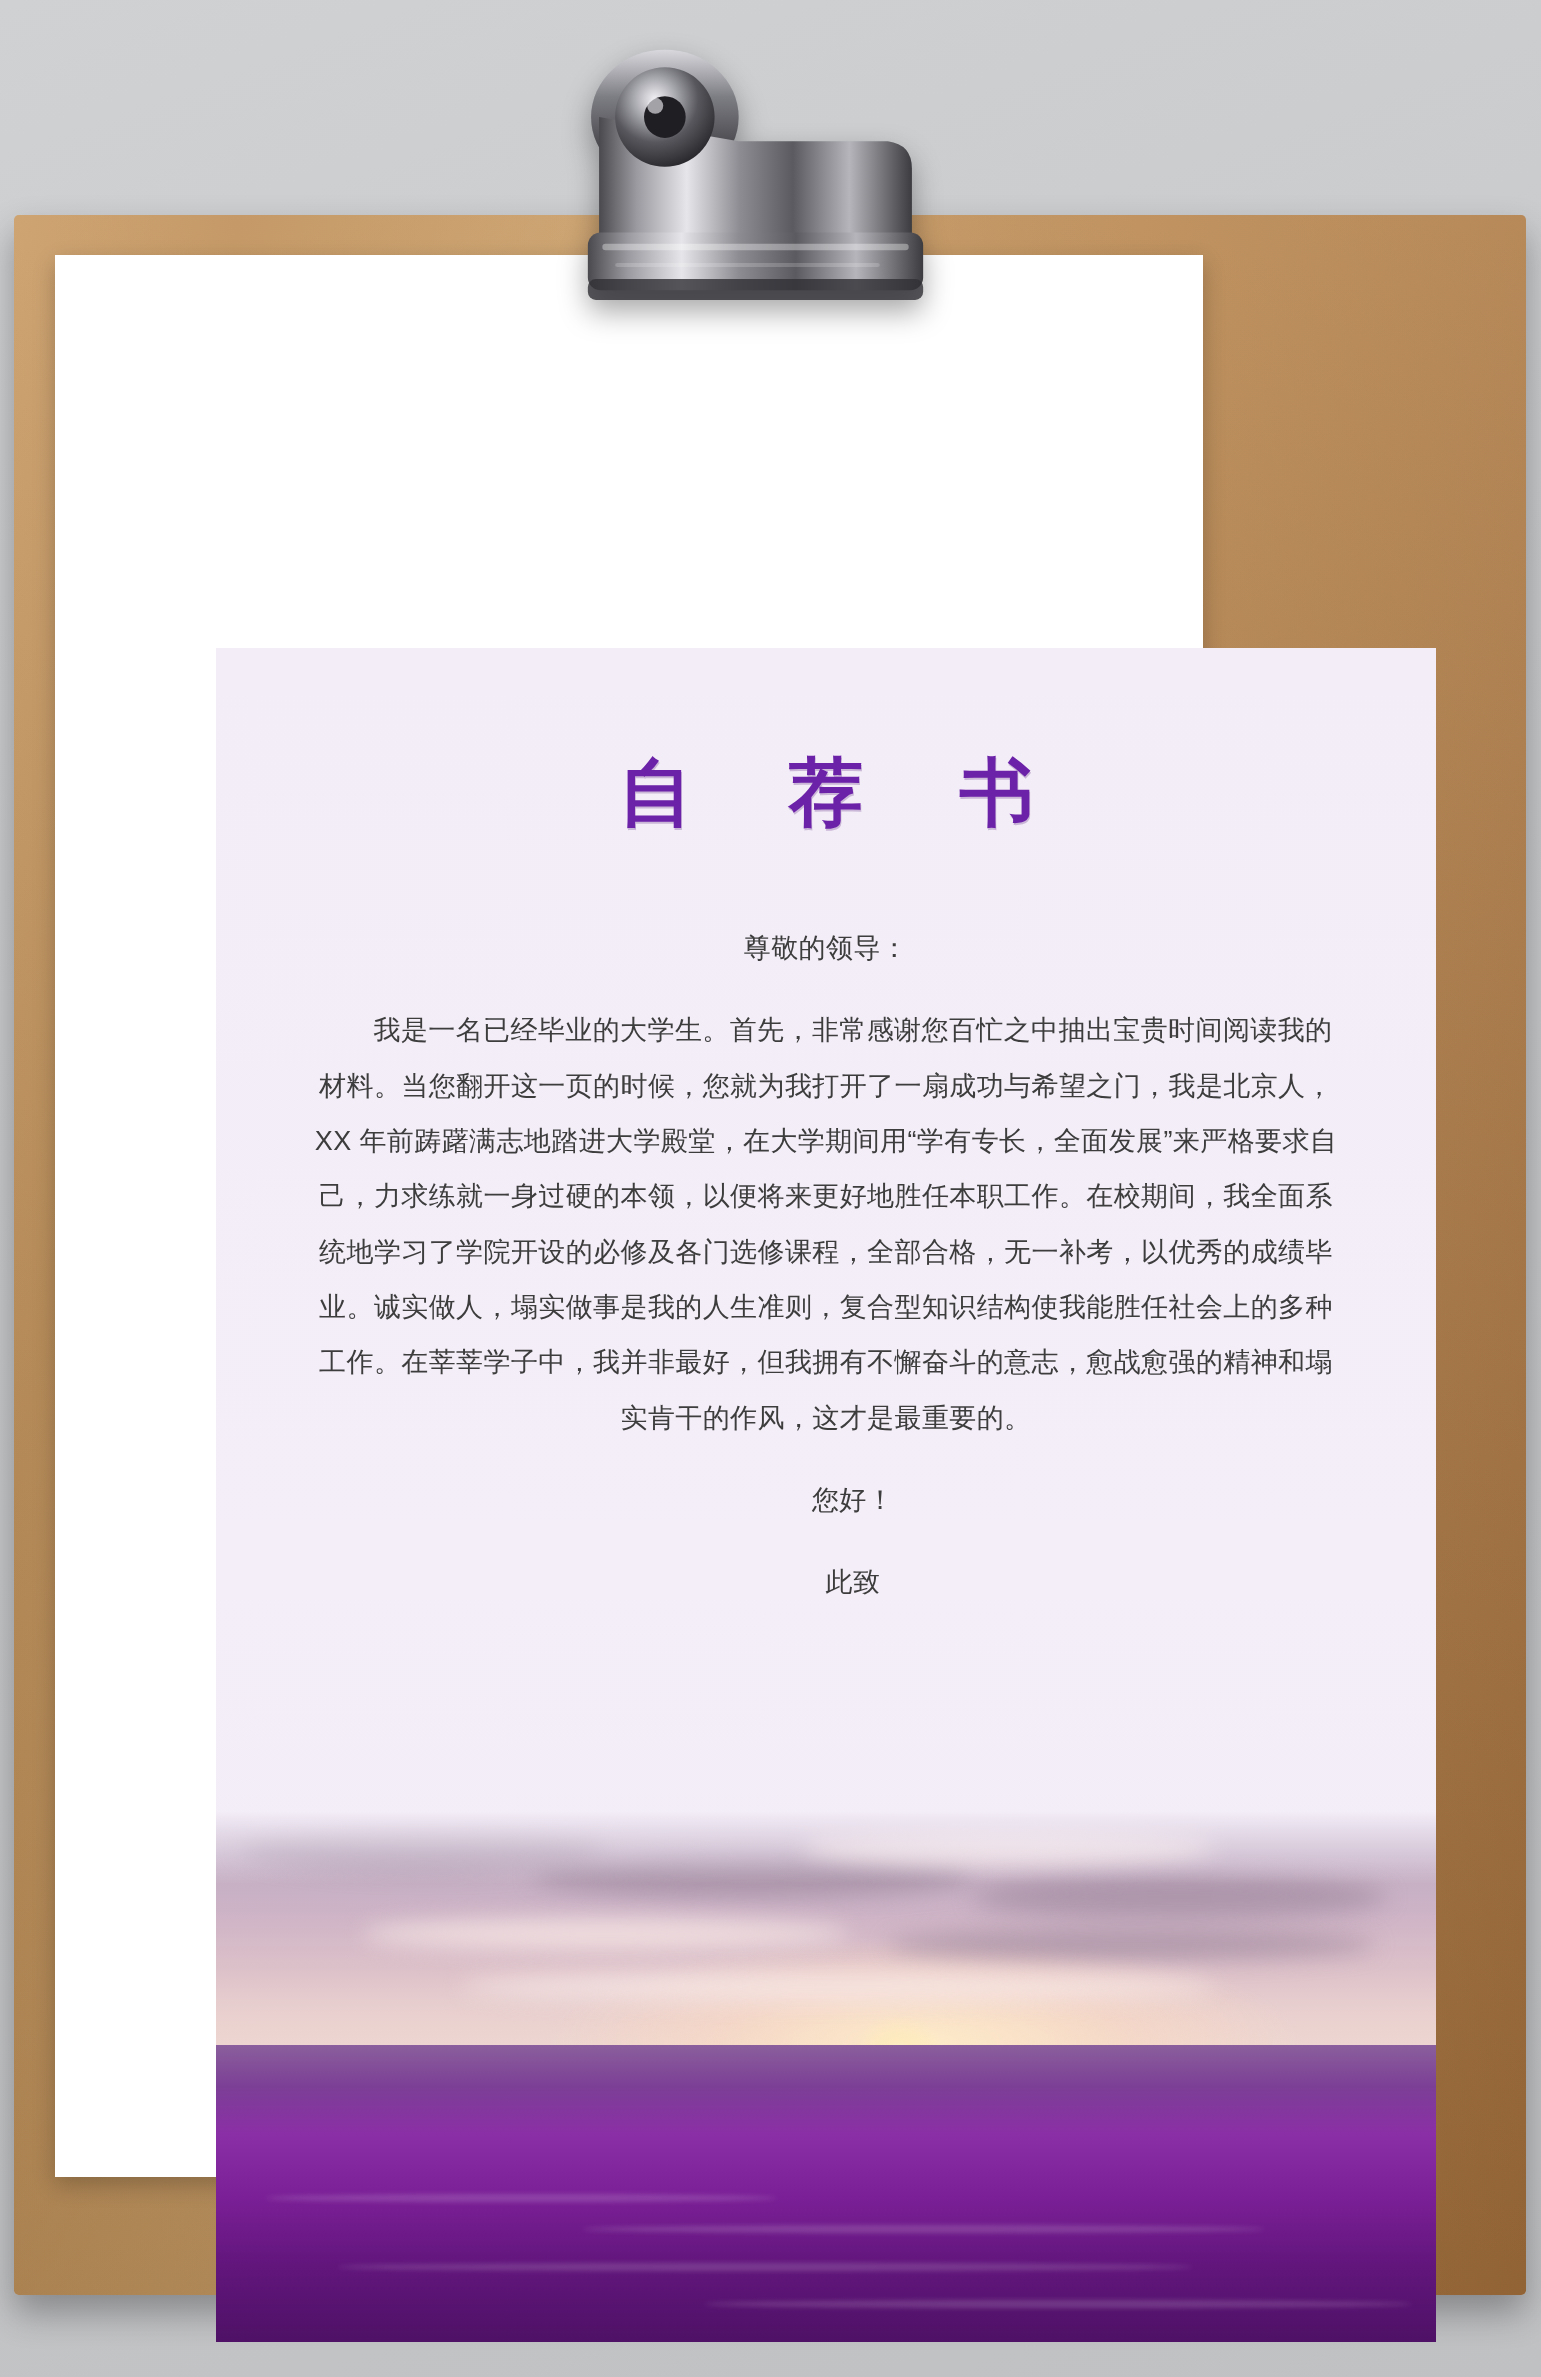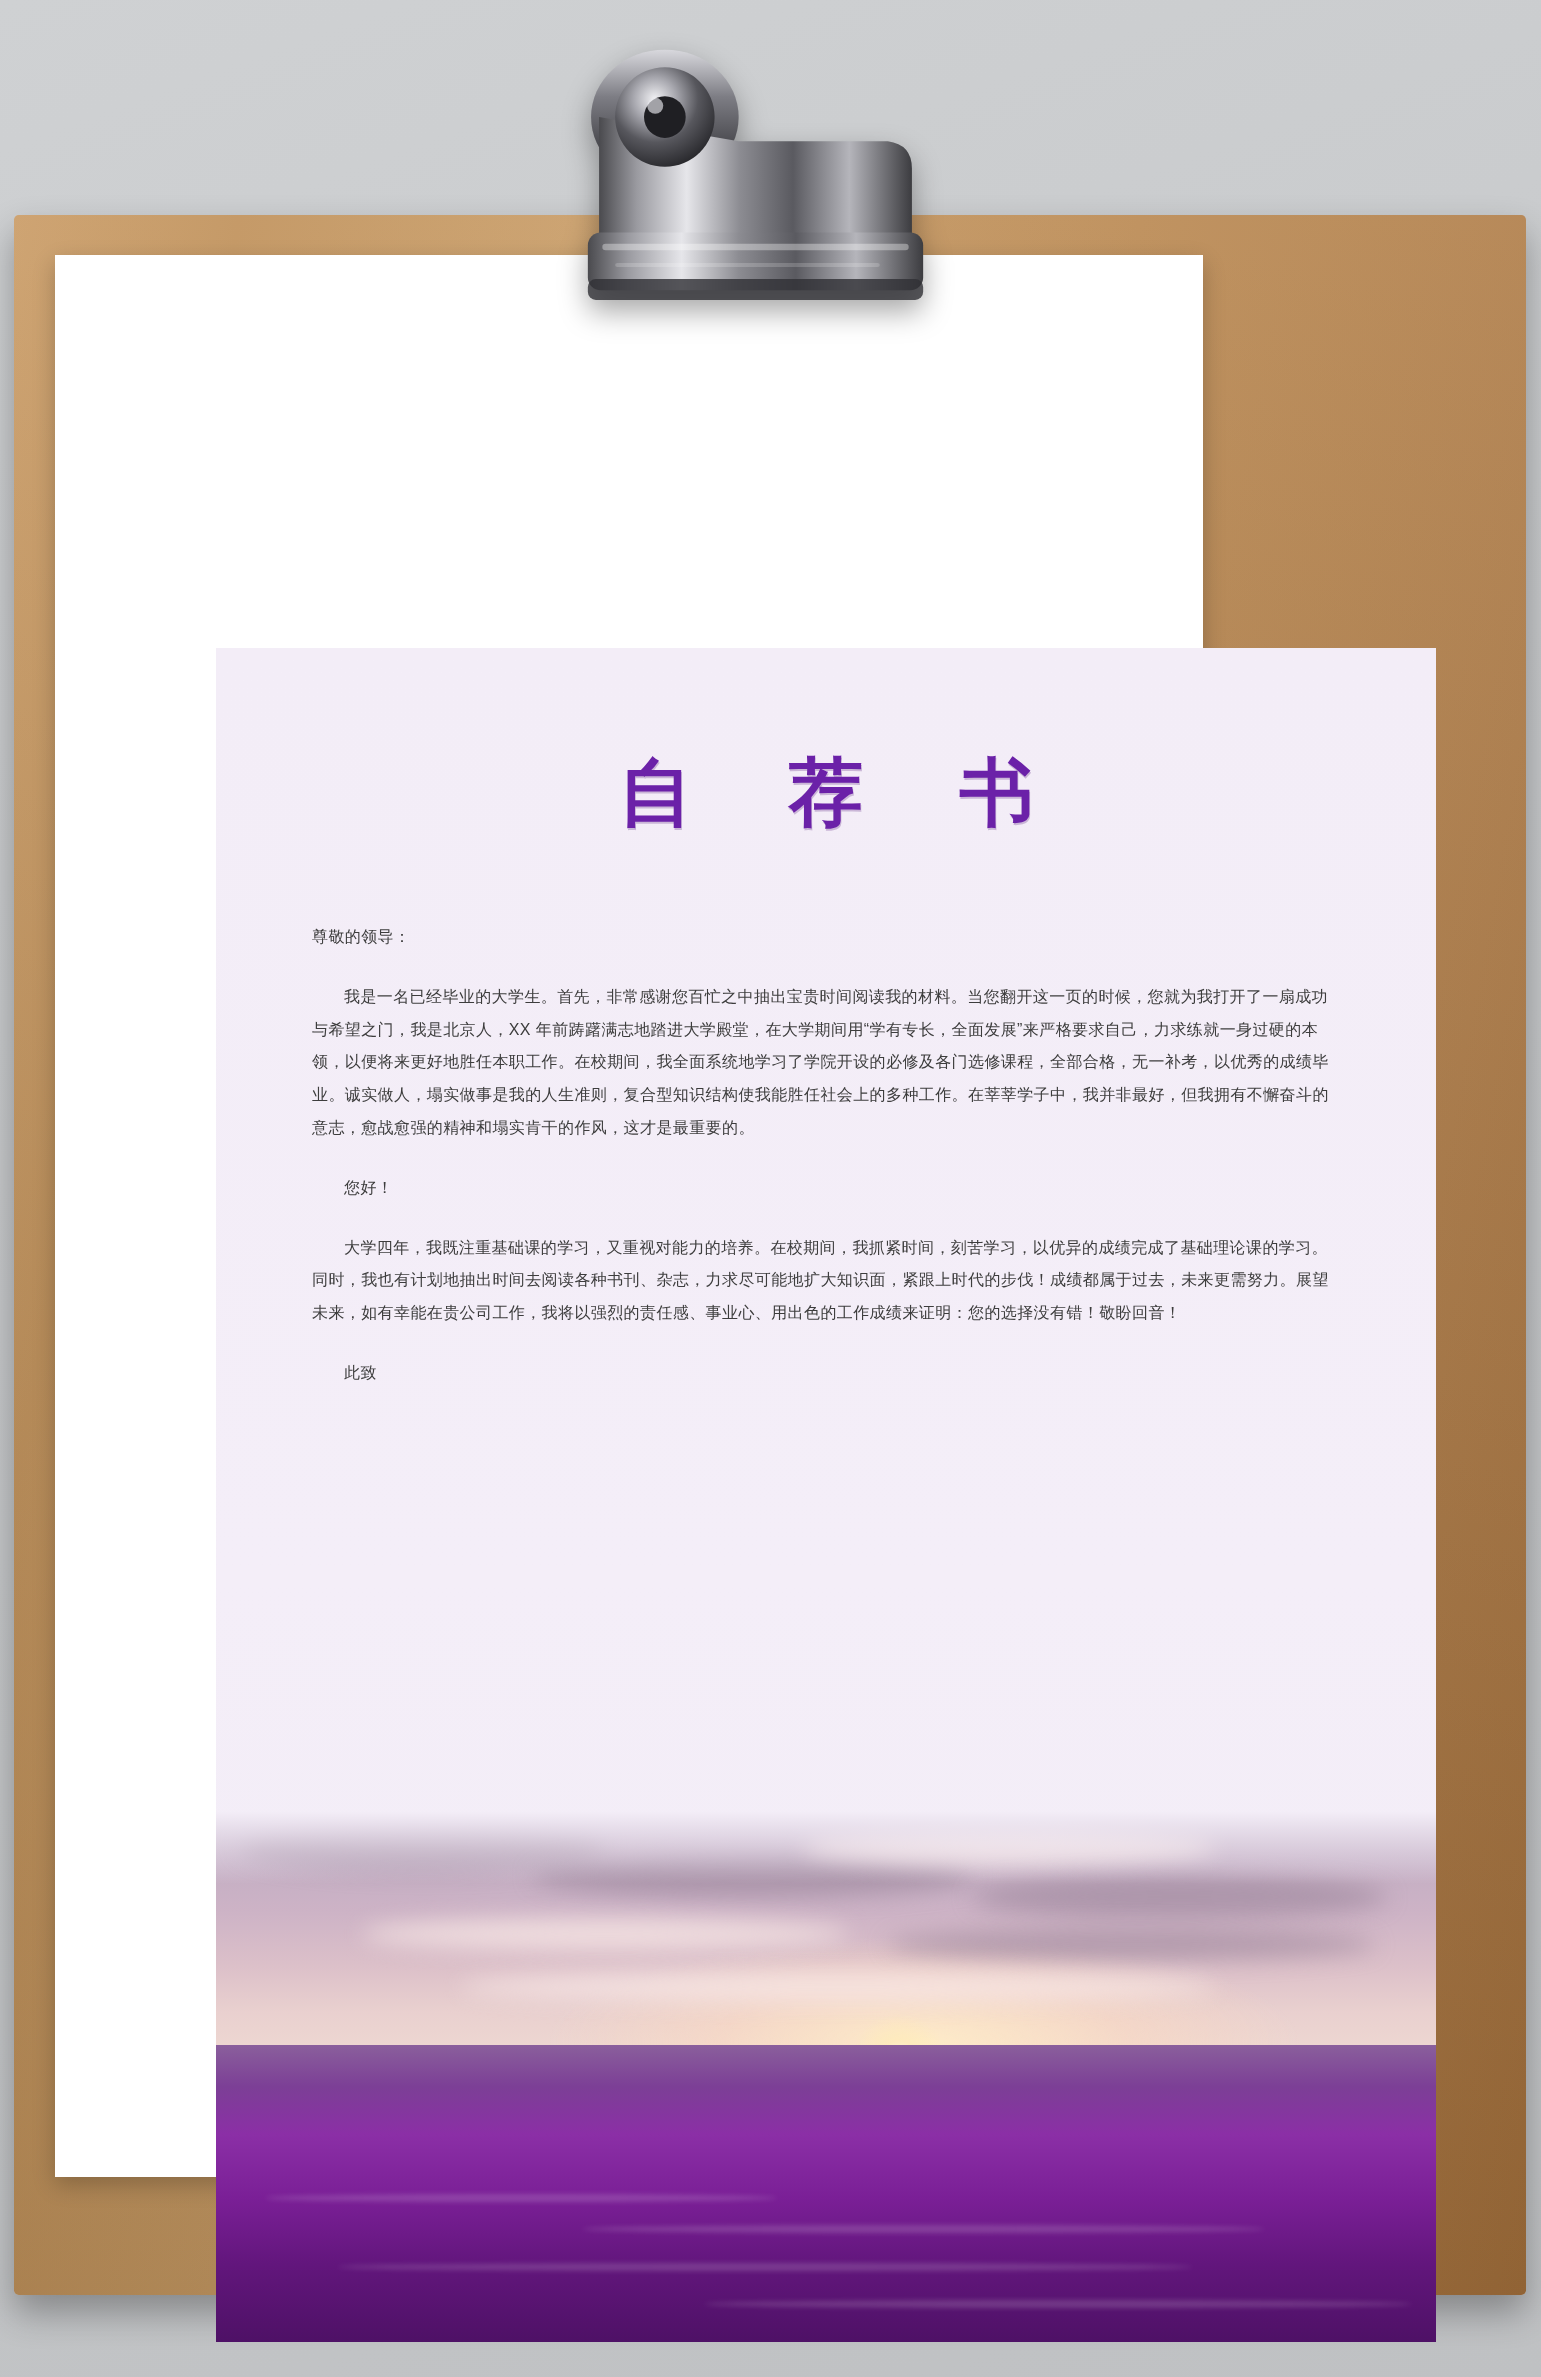--- a/index.html
+++ b/index.html
@@ -85,23 +85,24 @@
     text-indent: 39px;
     margin-top: 96px;
     text-shadow: 0.8px 1.6px 0 rgba(80,20,120,0.25);
   }
 
   .body-text {
     position: relative;
     z-index: 3;
     margin: 77px 96px 0 96px;
     color: #3d3d3d;
-    font-size: 16px;
+    font-size: 27px;
     line-height: 2.05;
     letter-spacing: 0.4px;
+    text-align: center;
   }
   .body-text p { margin: 0 0 27px 0; }
   .p-indent { text-indent: 2em; }
   .p-gap { margin-bottom: 42px; }
 
   
   .photo {
     position: absolute;
     left: 0;
     bottom: 0;
@@ -225,21 +226,20 @@
 <div class="paper">
 
   <div class="doc">
 
     <div class="doc-title">自 荐 书</div>
 
     <div class="body-text">
       <p>尊敬的领导：</p>
       <p class="p-indent p-gap">我是一名已经毕业的大学生。首先，非常感谢您百忙之中抽出宝贵时间阅读我的材料。当您翻开这一页的时候，您就为我打开了一扇成功与希望之门，我是北京人，XX 年前踌躇满志地踏进大学殿堂，在大学期间用“学有专长，全面发展”来严格要求自己，力求练就一身过硬的本领，以便将来更好地胜任本职工作。在校期间，我全面系统地学习了学院开设的必修及各门选修课程，全部合格，无一补考，以优秀的成绩毕业。诚实做人，塌实做事是我的人生准则，复合型知识结构使我能胜任社会上的多种工作。在莘莘学子中，我并非最好，但我拥有不懈奋斗的意志，愈战愈强的精神和塌实肯干的作风，这才是最重要的。</p>
       <p class="p-indent">您好！</p>
-      <p class="p-indent p-gap">大学四年，我既注重基础课的学习，又重视对能力的培养。在校期间，我抓紧时间，刻苦学习，以优异的成绩完成了基础理论课的学习。同时，我也有计划地抽出时间去阅读各种书刊、杂志，力求尽可能地扩大知识面，紧跟上时代的步伐！成绩都属于过去，未来更需努力。展望未来，如有幸能在贵公司工作，我将以强烈的责任感、事业心、用出色的工作成绩来证明：您的选择没有错！敬盼回音！</p>
       <p class="p-indent">此致</p>
     </div>
 
     <div class="photo">
       <div class="sky"></div>
 
       <div class="cloud" style="left:2%;  top:2%;  width:30%; height:9%;"></div>
       <div class="cloud" style="left:26%; top:8%;  width:36%; height:8%;"></div>
       <div class="cloud light" style="left:48%; top:3%; width:34%; height:7%;"></div>
       <div class="cloud" style="left:62%; top:12%; width:34%; height:8%;"></div>

